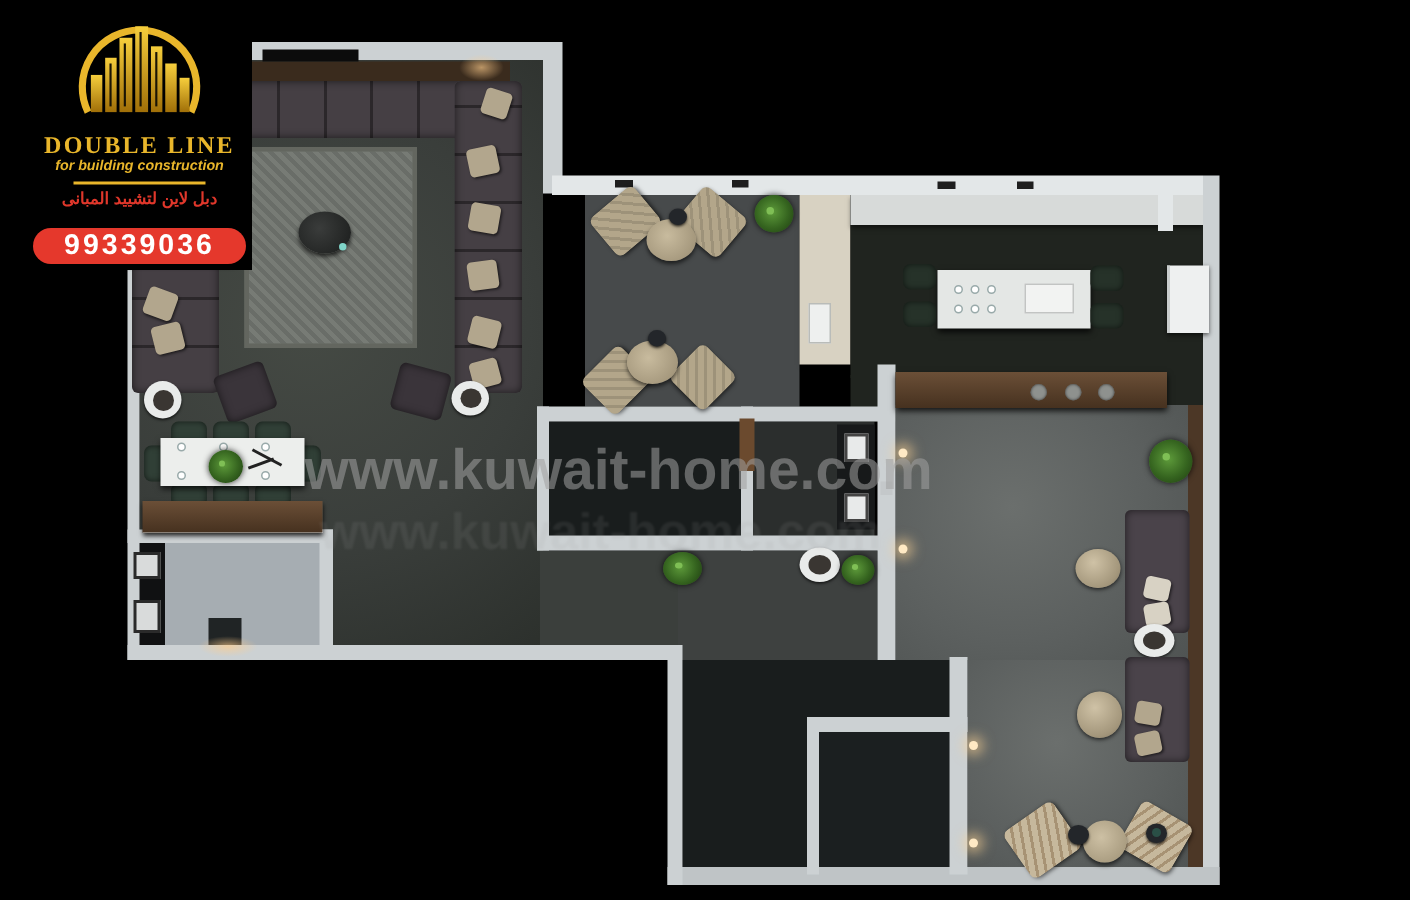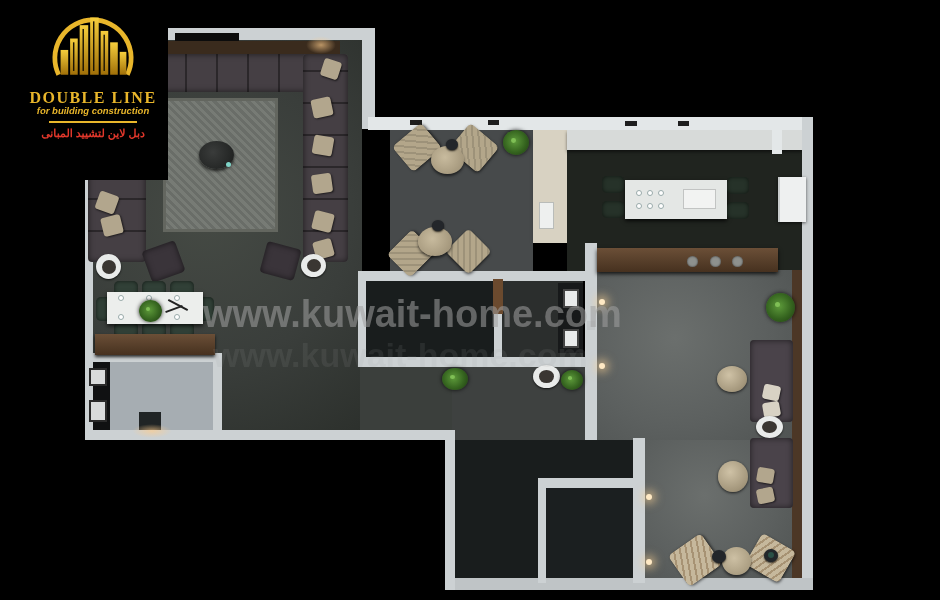--- a/index.html
+++ b/index.html
@@ -263,15 +263,16 @@
         <rect x="39" y="22" width="1.5" height="44"></rect>
           <rect x="50" y="14" width="1.5" height="52"></rect>
         <rect x="61" y="28" width="1.5" height="38"></rect>
           <rect x="29" y="36" width="1.5" height="30"></rect>
       </g>
     </svg>
     <div class="logo-title">DOUBLE LINE</div>
     <div class="logo-tag">for building construction</div>
     <span class="logo-div"></span>
     <div class="logo-ar">دبل لاين لتشييد المبانى</div>
+    <div class="phone-pill">99339036</div>
   </div>
 
 </div>
 
 </body></html>

